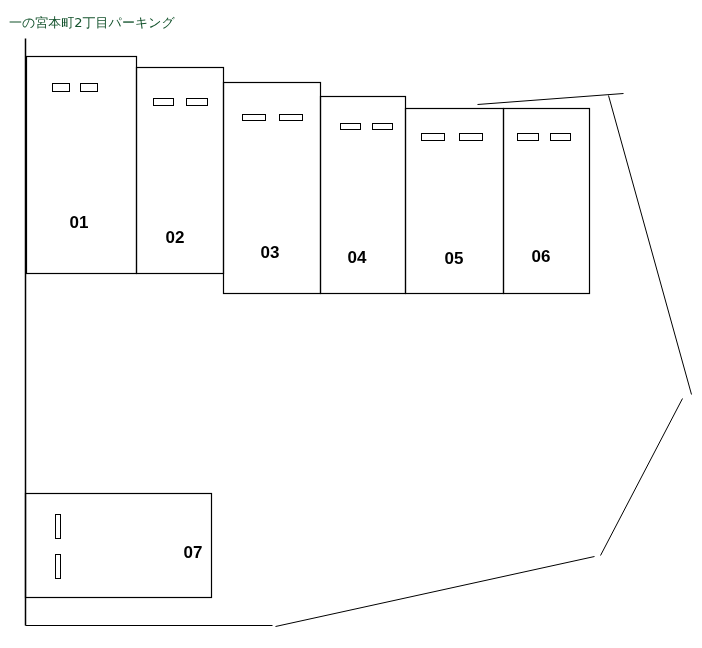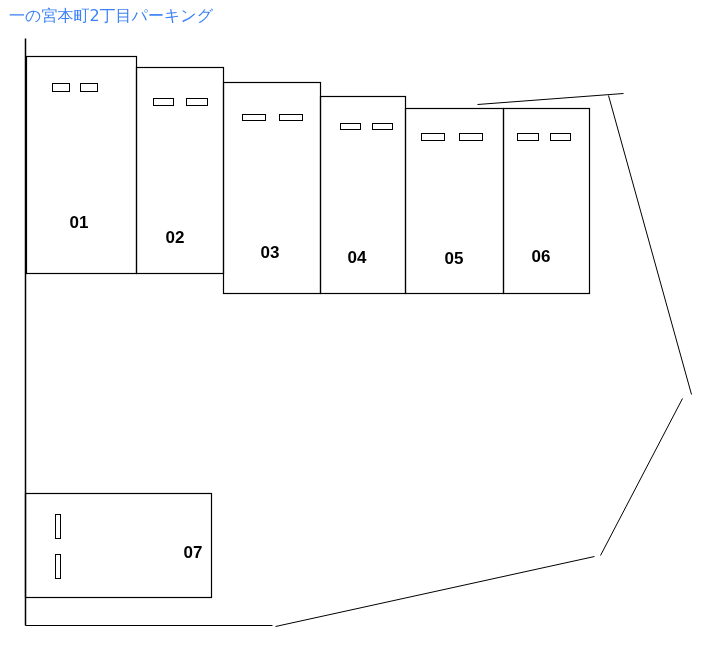--- a/index.html
+++ b/index.html
@@ -1,17 +1,17 @@
 <!DOCTYPE html>
 <html><head>
 <meta charset="utf-8">
 <style>
   html, body { margin:0; padding:0; background:#ffffff; }
   body { width:702px; height:648px; position:relative; overflow:hidden; font-family:"DejaVu Sans", sans-serif; }
-  #title { position:absolute; left:9px; top:6px; font-size:16px; color:#3b82f6; letter-spacing:0; white-space:nowrap; }
+  #title { position:absolute; left:9px; top:14px; font-size:13px; color:#14532d; letter-spacing:0; white-space:nowrap; }
   svg { position:absolute; left:0; top:0; }
   .stall-label { font-family:"Liberation Sans", sans-serif; font-weight:bold; font-size:17px; fill:#000; }
 </style>
 </head>
 <body>
 
 <div id="title">一の宮本町2丁目パーキング</div>
 
 <svg id="map" width="702" height="648" viewBox="0 0 702 648" xmlns="http://www.w3.org/2000/svg">
   <g id="boundary">

